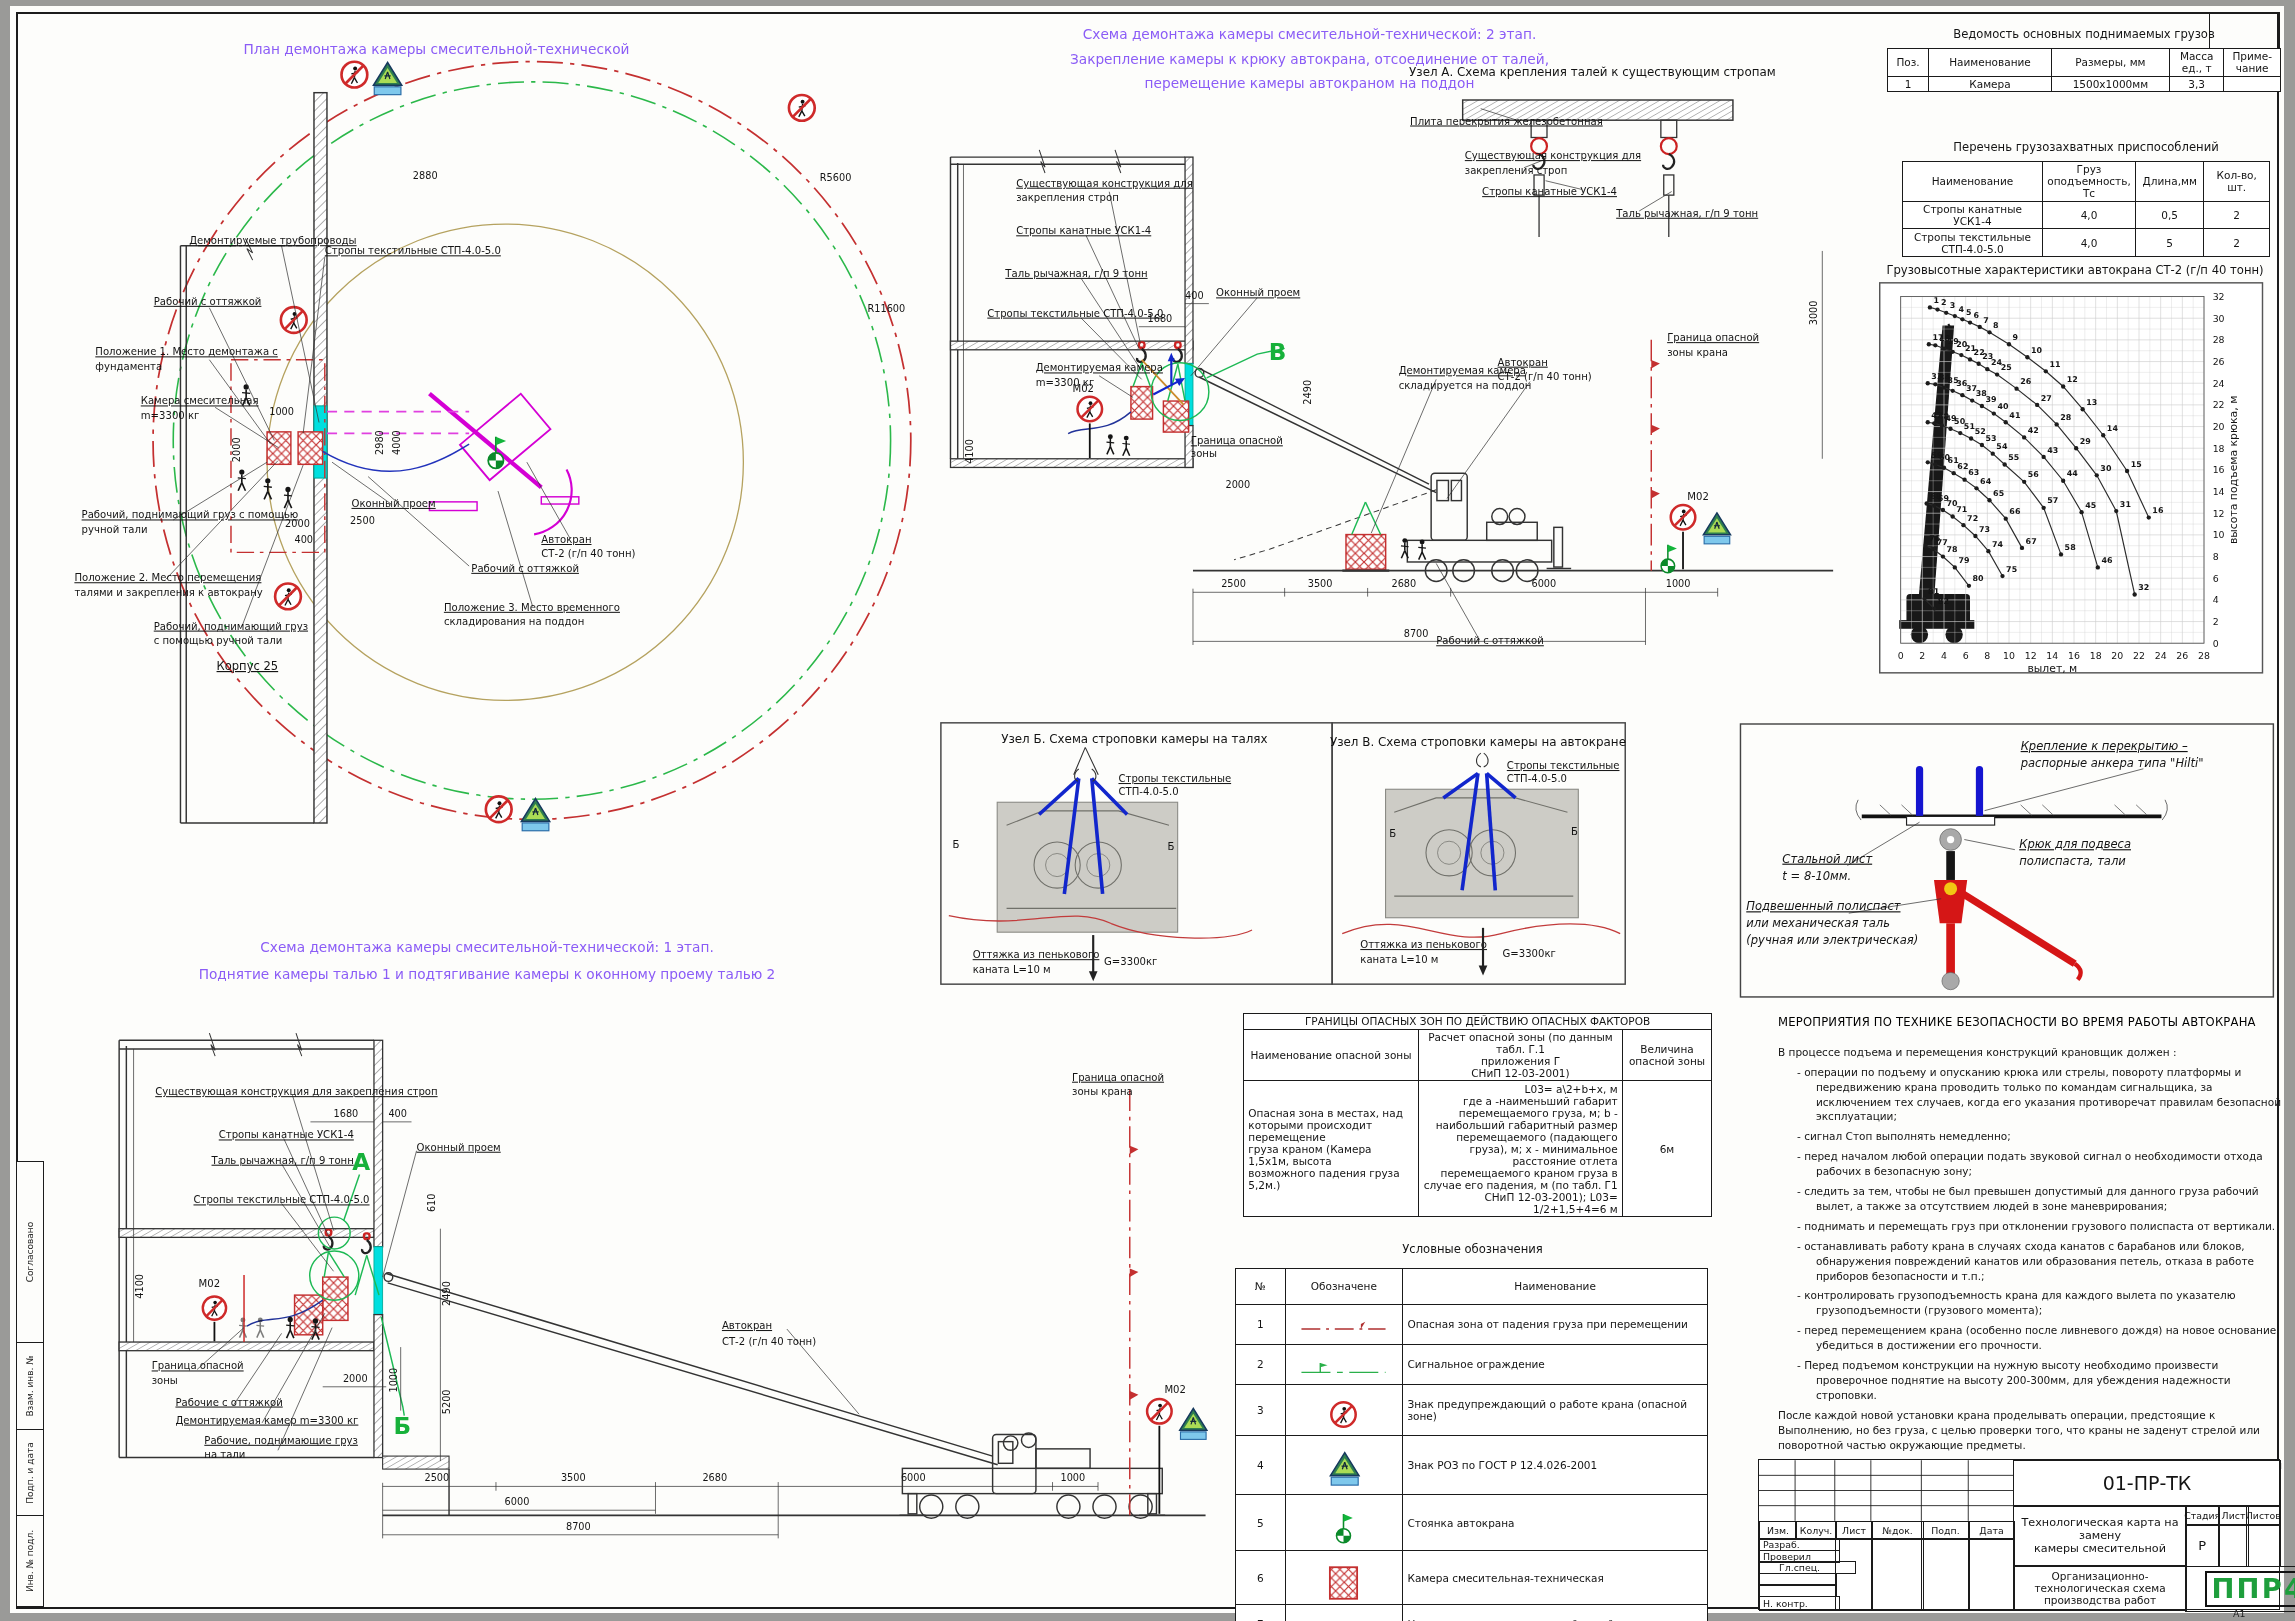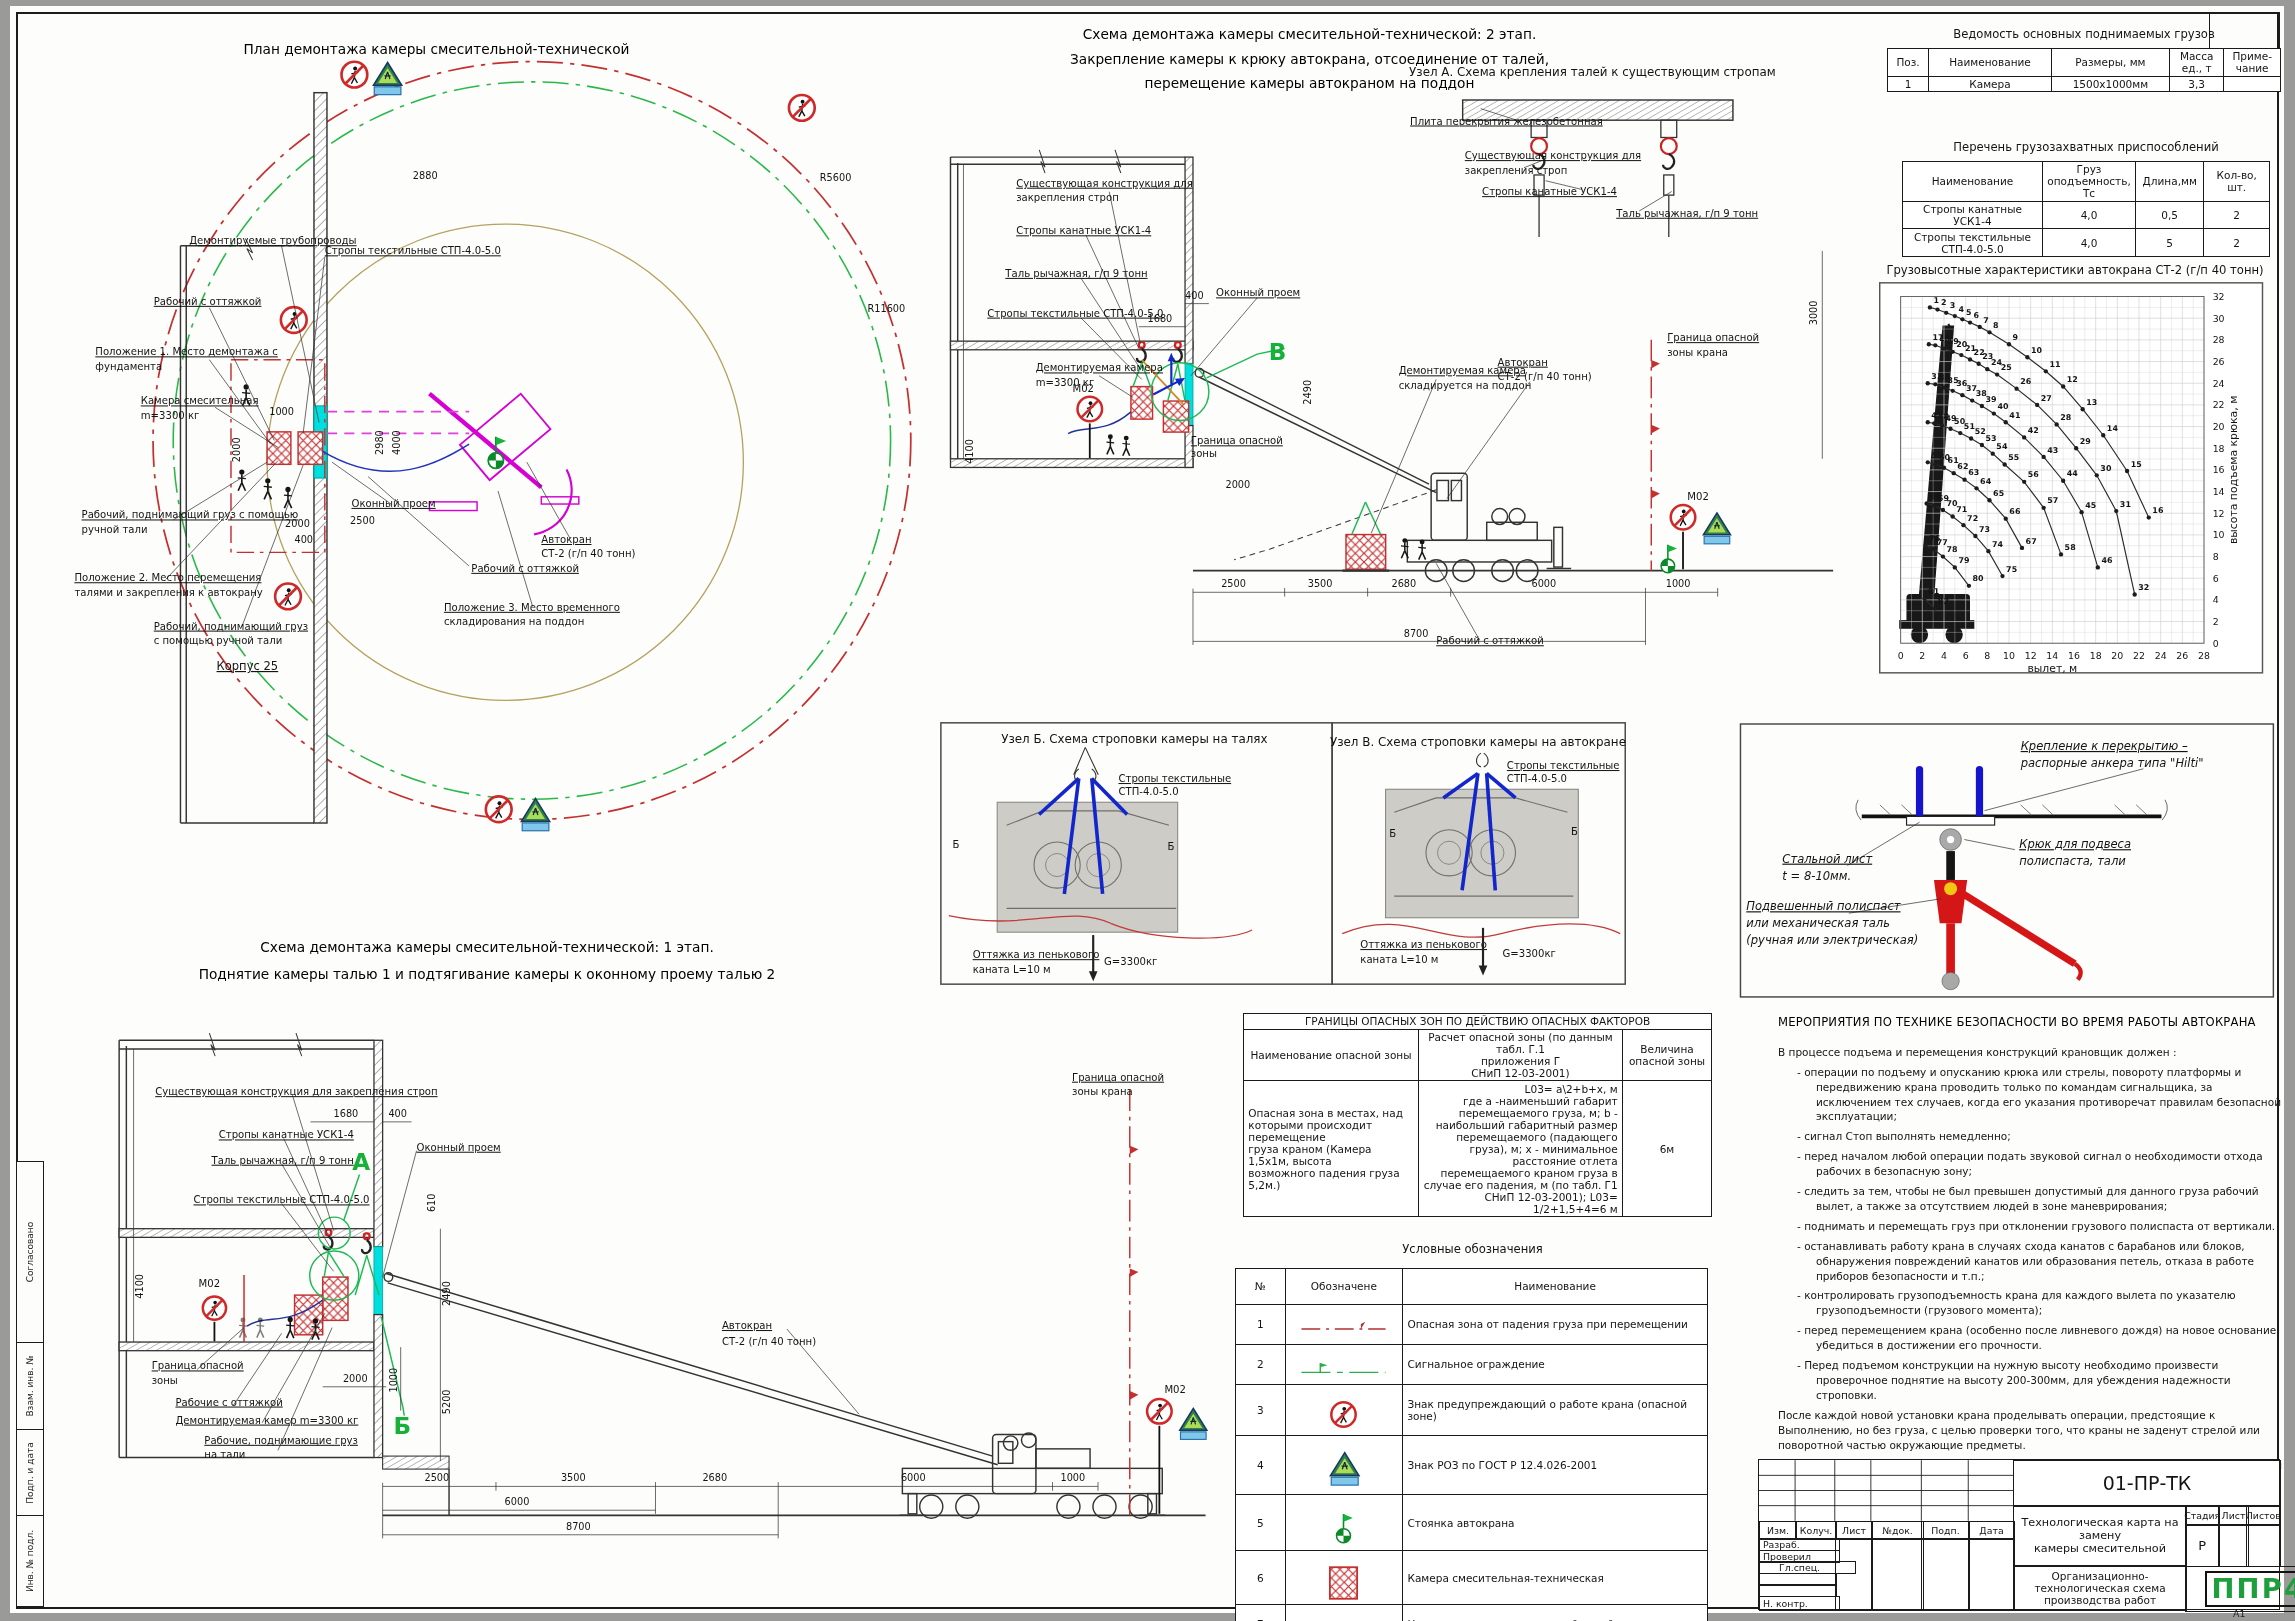--- a/index.html
+++ b/index.html
@@ -1,20 +1,20 @@
 <!DOCTYPE html>
 <html style="font-size:11.6px"><head>
 <meta charset="utf-8">
 <style>
   html,body{margin:0;padding:0;background:#8d8d8b;font-family:"DejaVu Sans",sans-serif;}
   #page{position:relative;width:2295px;height:1621px;background:#9a9a98;}
   #sheet{position:absolute;left:10px;top:5.8px;width:2274px;height:1607px;background:#fdfdfb;}
   .frame{position:absolute;left:5.8px;top:5.8px;width:2259px;height:1593px;border:2.2px solid #1c1c1c;}
   .a{position:absolute;}
-  .title{font-size:13.7px;color:#000000;text-align:center;}
+  .title{font-size:13.7px;color:#8b5cf6;text-align:center;}
   .u{text-decoration:underline;}
   svg{overflow:visible;}
   svg text{font-family:"DejaVu Sans",sans-serif;font-size:14px;fill:#141414;}
   text.sl{font-size:14px;}
   text.dim{font-size:13.5px;}
   text.big-mark{font-size:32px;font-weight:bold;fill:#17b13a;}
   text.node-title{font-size:16.5px;}
   text.it{font-style:italic;font-size:16px;}
   .gtable{border-collapse:collapse;background:#fff;}
   .gtable td,.gtable th{border:1.2px solid #1a1a1a;font-size:10.5px;font-weight:normal;

